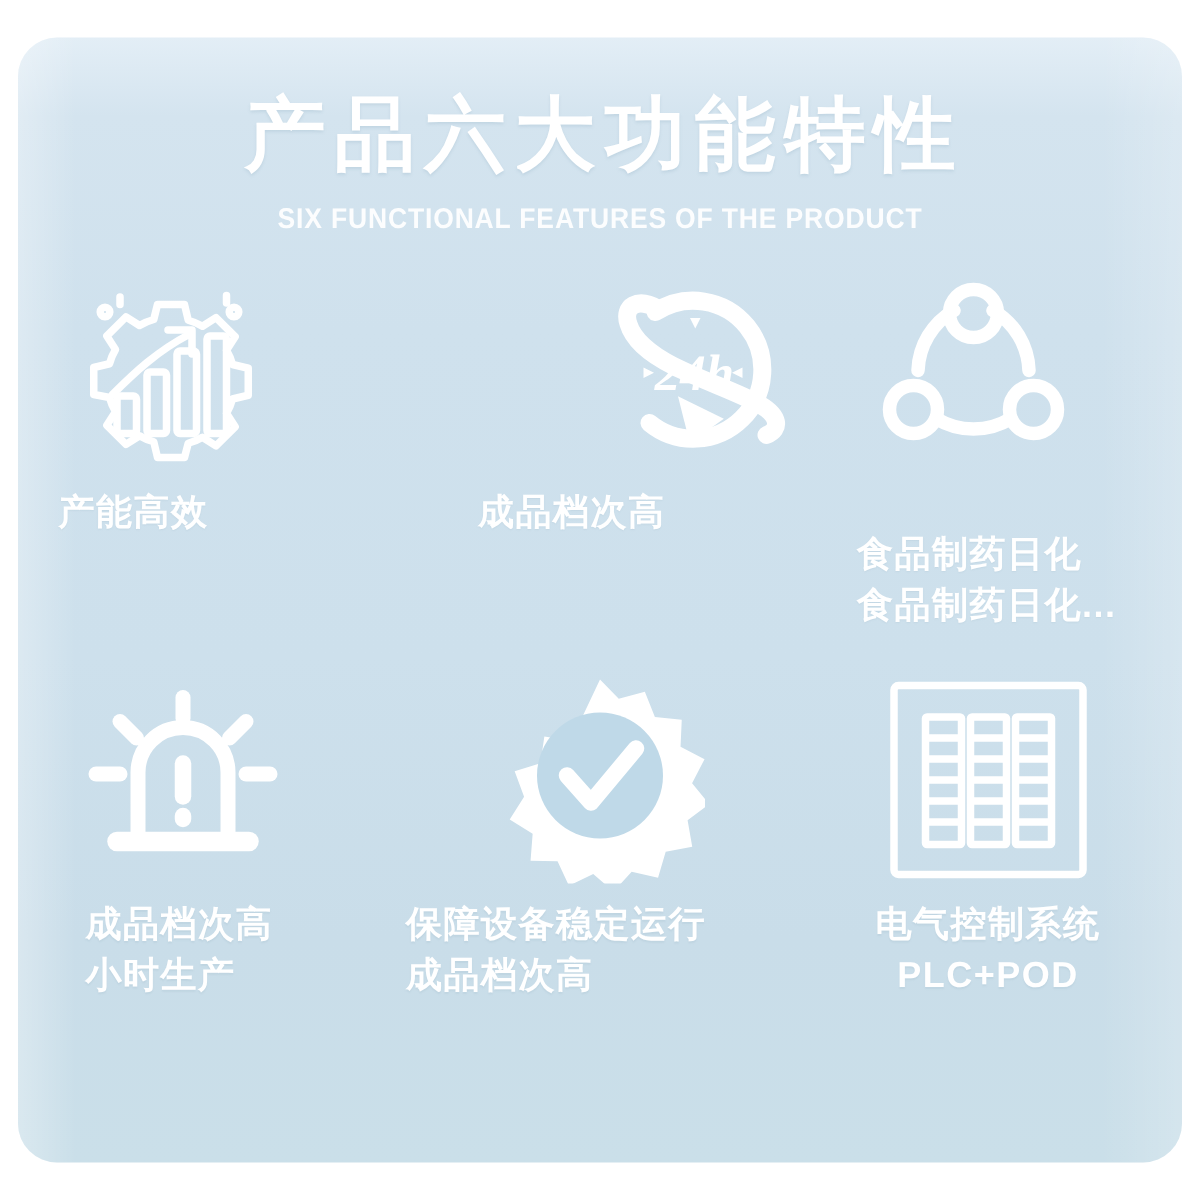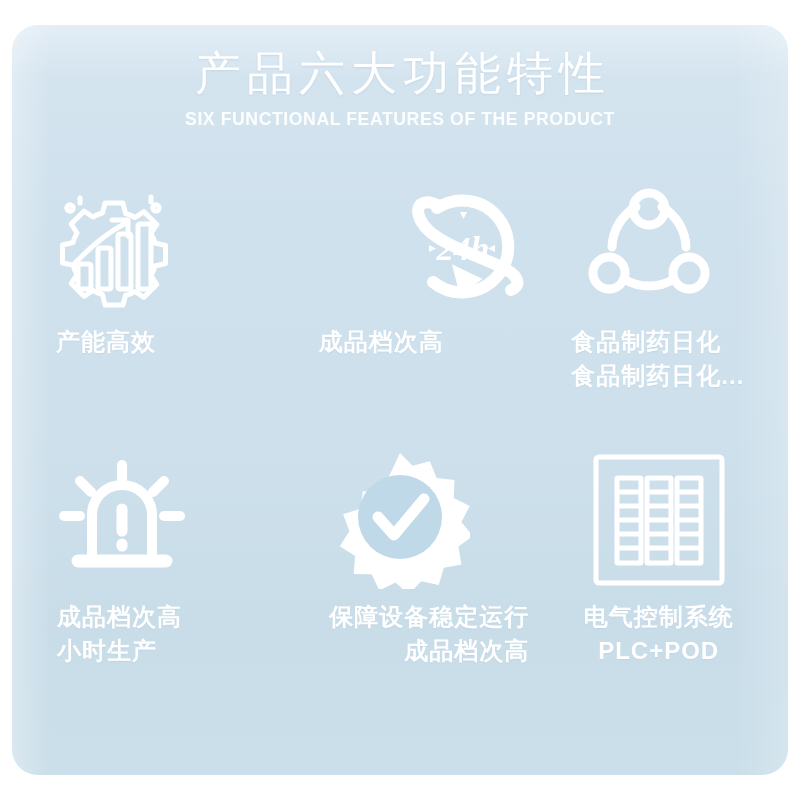--- a/index.html
+++ b/index.html
@@ -48,27 +48,27 @@
 
   
   .header {
     position: absolute;
     left: 0;
     top: 20px;
     width: 100%;
     text-align: center;
   }
   .title-cn {
-    font-size: 46px;
+    font-size: 54px;
     line-height: 56px;
-    font-weight: 400;
+    font-weight: 700;
     color: #ffffff;
     letter-spacing: 6px;
     text-indent: 6px;
-    margin: 0;
+    margin: 17px;
     text-shadow: 0 1px 2px rgba(140,170,190,0.25);
   }
   .title-en {
     margin: 6px 0 0 0;
     font-size: 19px;
     line-height: 24px;
     font-weight: 700;
     color: #ffffff;
     letter-spacing: 0.6px;
     opacity: 0.95;
@@ -101,25 +101,25 @@
     color: #ffffff;
     font-weight: 700;
     font-size: 24px;
     line-height: 34px;
     letter-spacing: 1px;
     white-space: nowrap;
     text-shadow: 0 1px 1px rgba(150,175,195,0.18);
   }
 
   
-  .c1 .labels { margin-left: 44px; }
+  .c1 .labels { margin-left: 27px; }
   .c2 .labels { margin-left: 48px; }
-  .c3 .labels { margin-left: 42px; }
+  .c3 .labels { margin-left: 42px; margin-top: 28px; }
   .c4 .labels { margin-left: 45px; }
-  .c5 .labels { text-align: right; }
+  .c5 .labels { text-align: left; }
   .c6 .labels { text-align: center; }
 
   .c1 .icon-wrap { justify-content: flex-start; padding-left: 38px; }
   .c2 .icon-wrap { justify-content: flex-end; padding-left: 42px; }
   .c3 .icon-wrap { justify-content: flex-start; padding-left: 55px; }
   .c4 .icon-wrap { justify-content: flex-start; padding-left: 42px; }
   .c5 .icon-wrap { justify-content: center; }
   .c6 .icon-wrap { justify-content: center; }
 
   .row2 .icon-wrap { height: 160px; }

